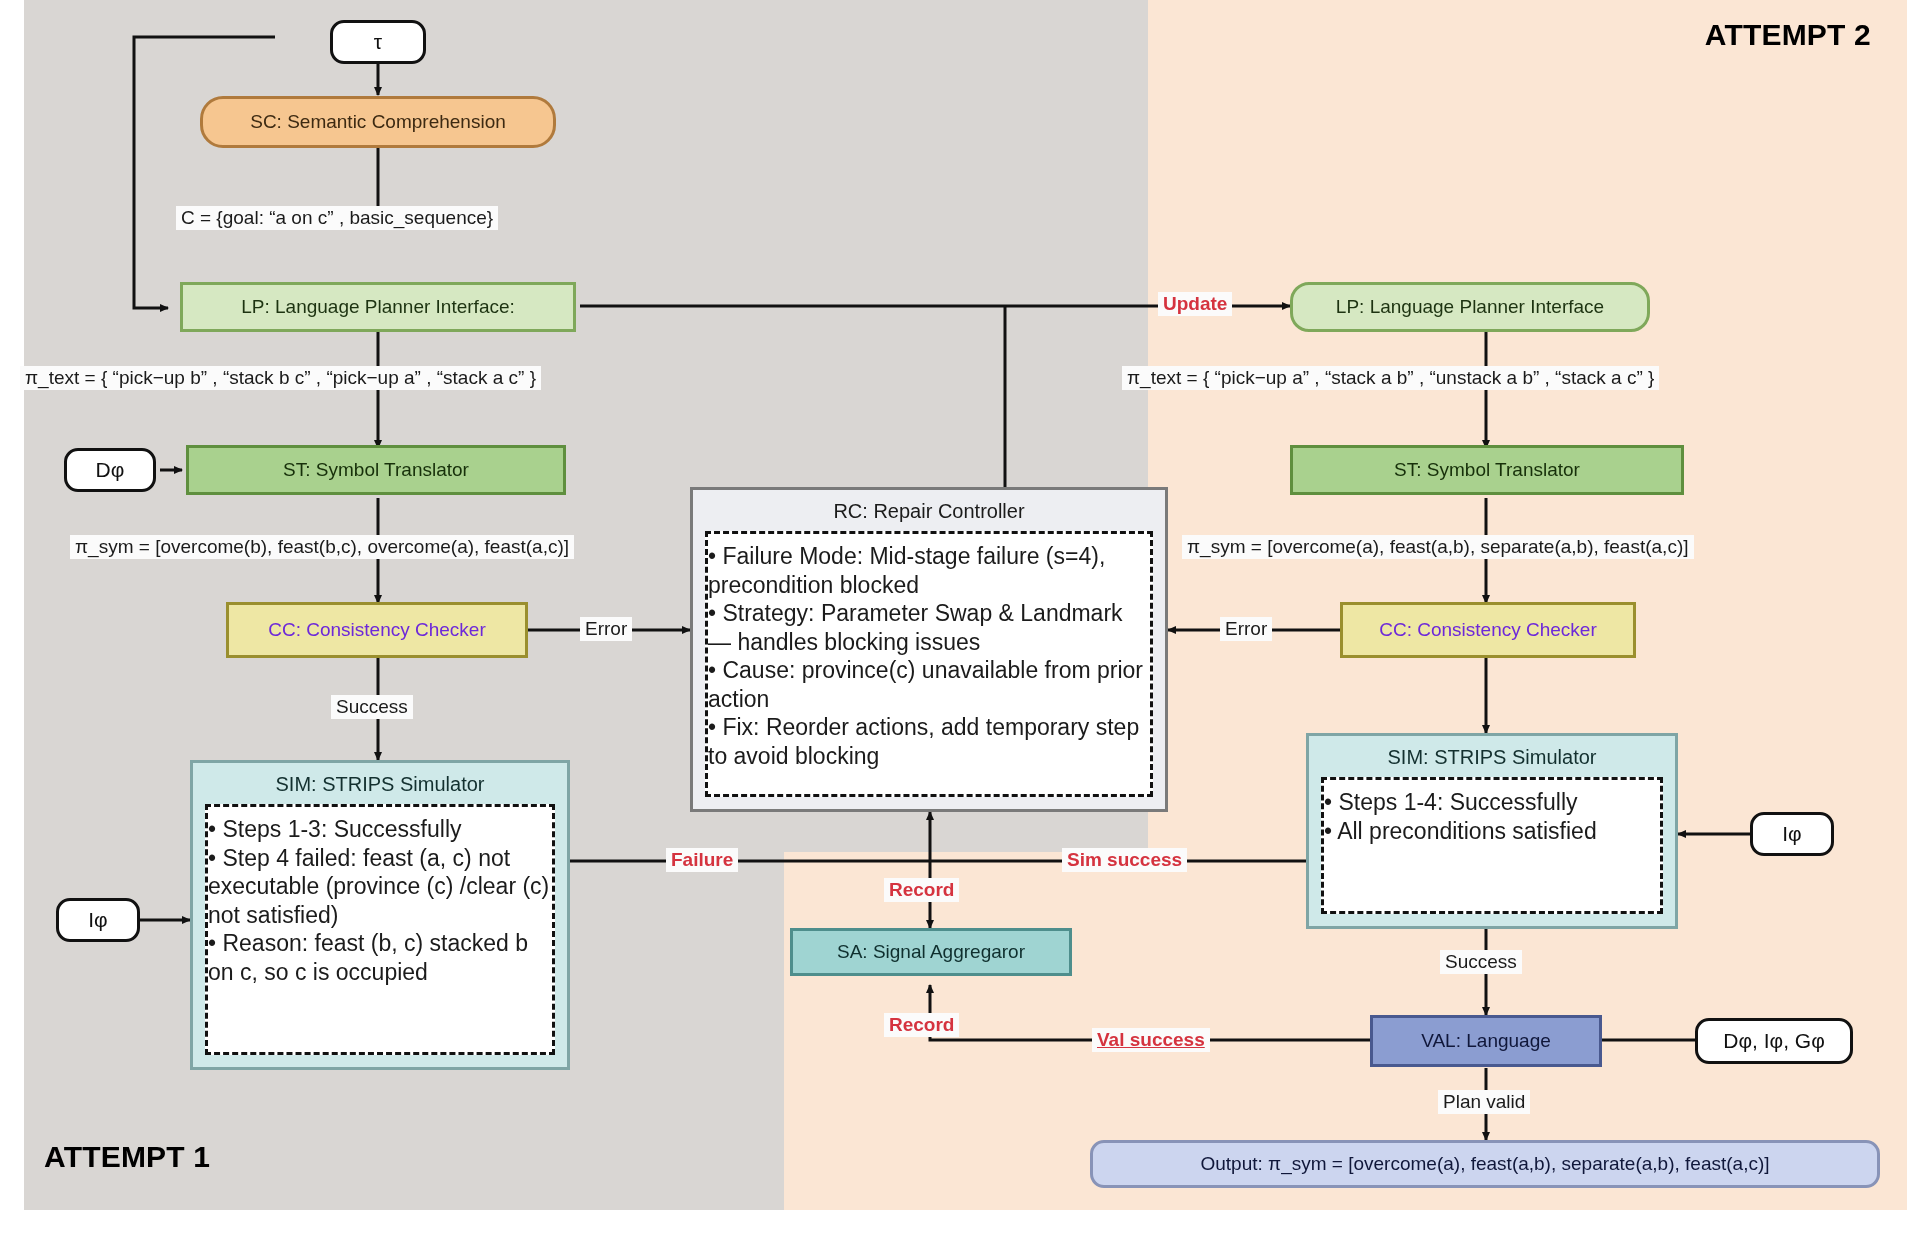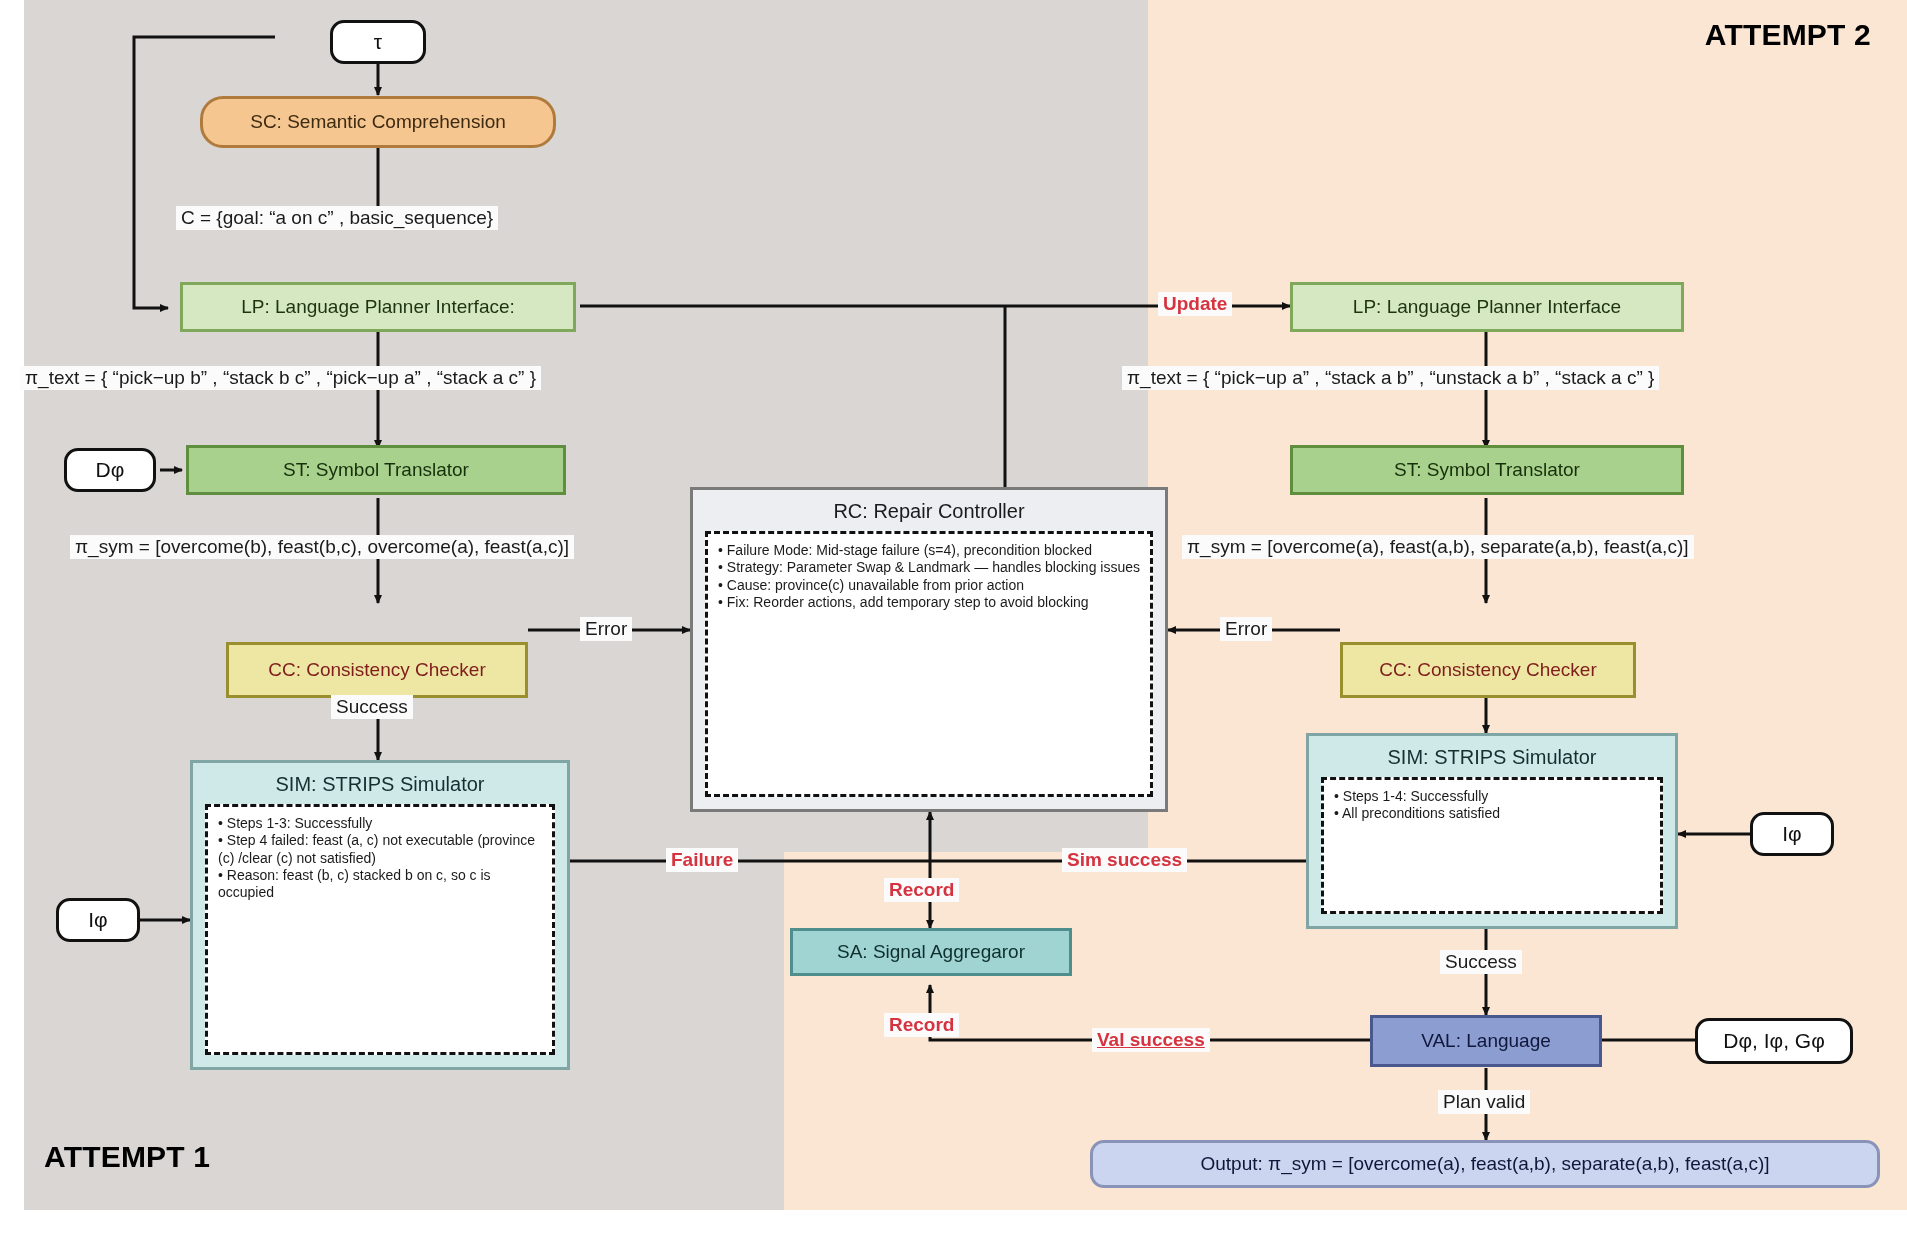--- a/index.html
+++ b/index.html
@@ -22,40 +22,40 @@
 
   .node{
     position:absolute;box-sizing:border-box;
     display:flex;align-items:center;justify-content:center;
     text-align:center;font-size:19px;color:#1b1b1b;
   }
   .box{border-width:3px;border-style:solid;}
   .orange{background:#f6c690;border-color:#b07a3c;color:#3d2a12;}
   .green-l{background:#d6e8c2;border-color:#7fa85a;color:#1d3311;}
   .green-d{background:#a9d18e;border-color:#5f8f3e;color:#17300a;}
-  .yellow{background:#eee7a4;border-color:#9a8f2e;color:#7f1d1d;margin-top:40px;}
+  .yellow{background:#eee7a4;border-color:#9a8f2e;color:#6d28d9;}
   .cyan{background:#cfe9e9;border-color:#7fa5a5;color:#13302f;}
   .teal{background:#9fd4d2;border-color:#4e8e8c;color:#0f2f2e;}
   .grey{background:#edeef2;border-color:#7a7a7a;color:#1b1b1b;}
   .blue{background:#8b9dd1;border-color:#49598f;color:#10173a;}
   .lav{background:#ccd5ef;border-color:#8893b7;color:#10173a;}
 
   .rounded-term{
     position:absolute;box-sizing:border-box;background:#ffffff;
     border:3px solid #111;border-radius:14px;
     display:flex;align-items:center;justify-content:center;
     font-size:21px;color:#111;
   }
 
   .titled{flex-direction:column;justify-content:flex-start;padding-top:10px;}
   .titled .ttl{font-size:20px;margin-bottom:8px;}
   .dashed{
     border:3px dashed #111;background:#ffffff;box-sizing:border-box;
     margin:0 12px 12px 12px;width:calc(100% - 24px);flex:1;
-    padding:8px 10px;text-align:left;font-size:14px;line-height:1.24;color:#1b1b1b;
+    padding:8px 0;text-align:left;font-size:23px;line-height:1.24;color:#1b1b1b;
   }
   .dashed div{margin:0;}
 
   .edge-label{
     position:absolute;background:#fbfbfb;padding:1px 5px;
     font-size:19px;color:#1b1b1b;white-space:nowrap;
   }
   .edge-label.red{color:#d5333f;font-weight:bold;}
 
   svg#wires{position:absolute;left:0;top:0;width:1907px;height:1234px;pointer-events:none;}
@@ -173,21 +173,21 @@
   </div>
 
   <div class="edge-label red" style="left:884px;top:878px;">Record</div>
 
   <div class="node box teal" style="left:790px;top:928px;width:282px;height:48px;">SA: Signal Aggregaror</div>
 
   <div class="edge-label red" style="left:884px;top:1013px;">Record</div>
 
   <div class="edge-label red" style="left:1158px;top:292px;">Update</div>
 
-  <div class="node box green-l" style="left:1290px;top:282px;width:394px;height:50px;">LP: Language Planner Interface</div>
+  <div class="node box green-l" style="left:1290px;top:282px;width:360px;height:50px;border-radius:19px;">LP: Language Planner Interface</div>
 
   <div class="edge-label" style="left:1122px;top:366px;">π_text = {  “pick−up a” ,  “stack a b” ,  “unstack a b” ,  “stack a c” }</div>
 
   <div class="node box green-d" style="left:1290px;top:445px;width:394px;height:50px;">ST: Symbol Translator</div>
 
   <div class="edge-label" style="left:1182px;top:535px;">π_sym = [overcome(a), feast(a,b), separate(a,b), feast(a,c)]</div>
 
   <div class="node box yellow" style="left:1340px;top:602px;width:296px;height:56px;">CC: Consistency Checker</div>
 
   <div class="edge-label" style="left:1220px;top:617px;">Error</div>

